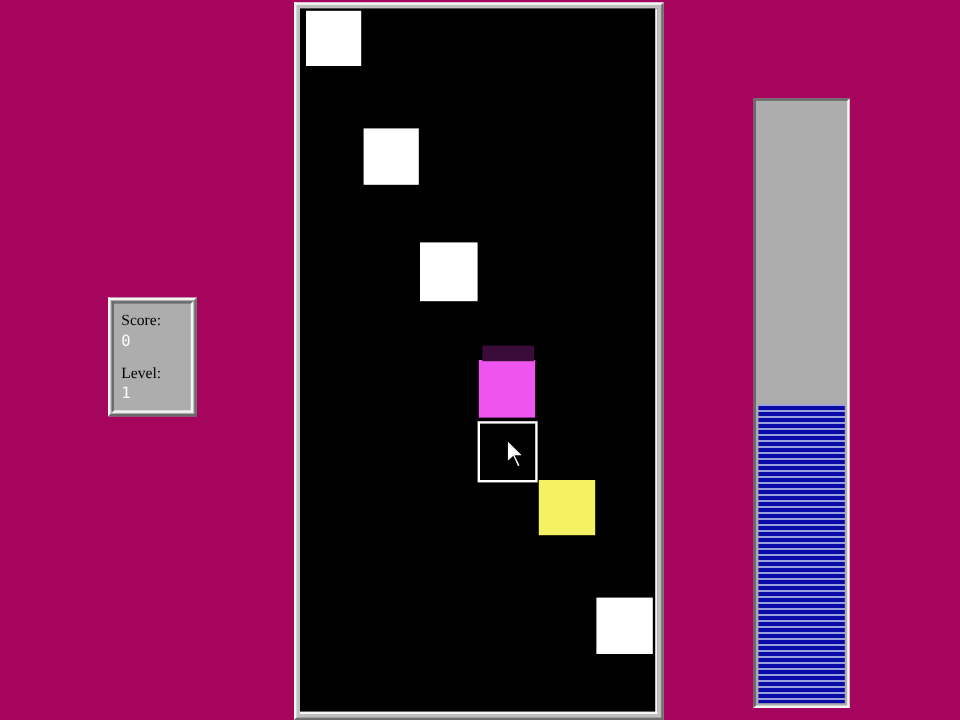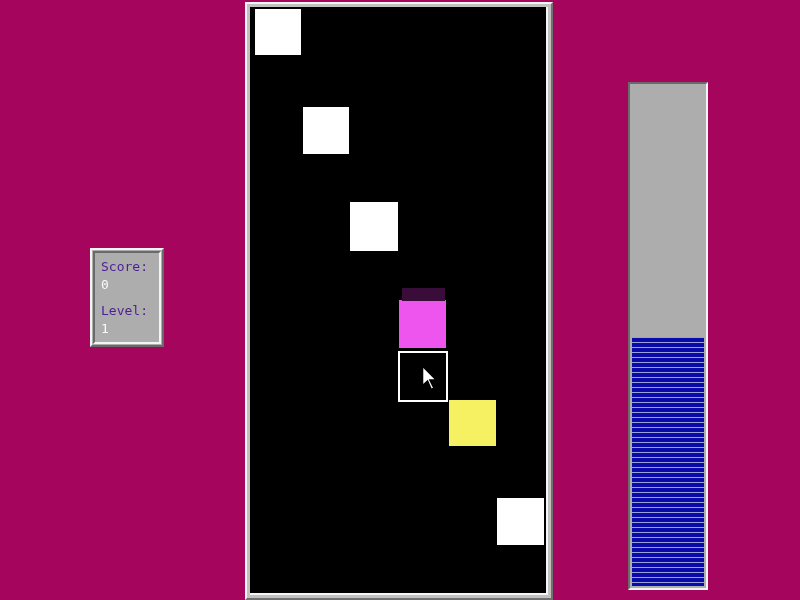--- a/index.html
+++ b/index.html
@@ -21,21 +21,21 @@
     background:var(--panel,#ADADAD);
   }
   .score-panel-inner{
     position:absolute;inset:1px;
     border:2px solid;
     border-color:var(--frame-dark,#6E6E6E) var(--frame-light,#F0F0F0) var(--frame-light,#F0F0F0) var(--frame-dark,#6E6E6E);
     background:var(--panel,#ADADAD);
     padding:5px 0 0 6px;box-sizing:border-box;
     font-size:13px;line-height:18px;letter-spacing:0px;
   }
-  .score-panel-inner .label{color:#4c1d95;}
+  .score-panel-inner .label{color:#000000;font-family:Liberation Serif, serif;}
   .score-panel-inner .value{color:#FAFAFA;}
   .score-panel-inner .gap{height:8px;}
 
   
   .field-frame{
     position:absolute;left:245px;top:2px;width:308px;height:598px;
     box-sizing:border-box;
     background:var(--frame-mid,#C0C0C0);
     border:2px solid;
     border-color:var(--frame-light,#F5F5F5) #707070 #707070 var(--frame-light,#F5F5F5);

